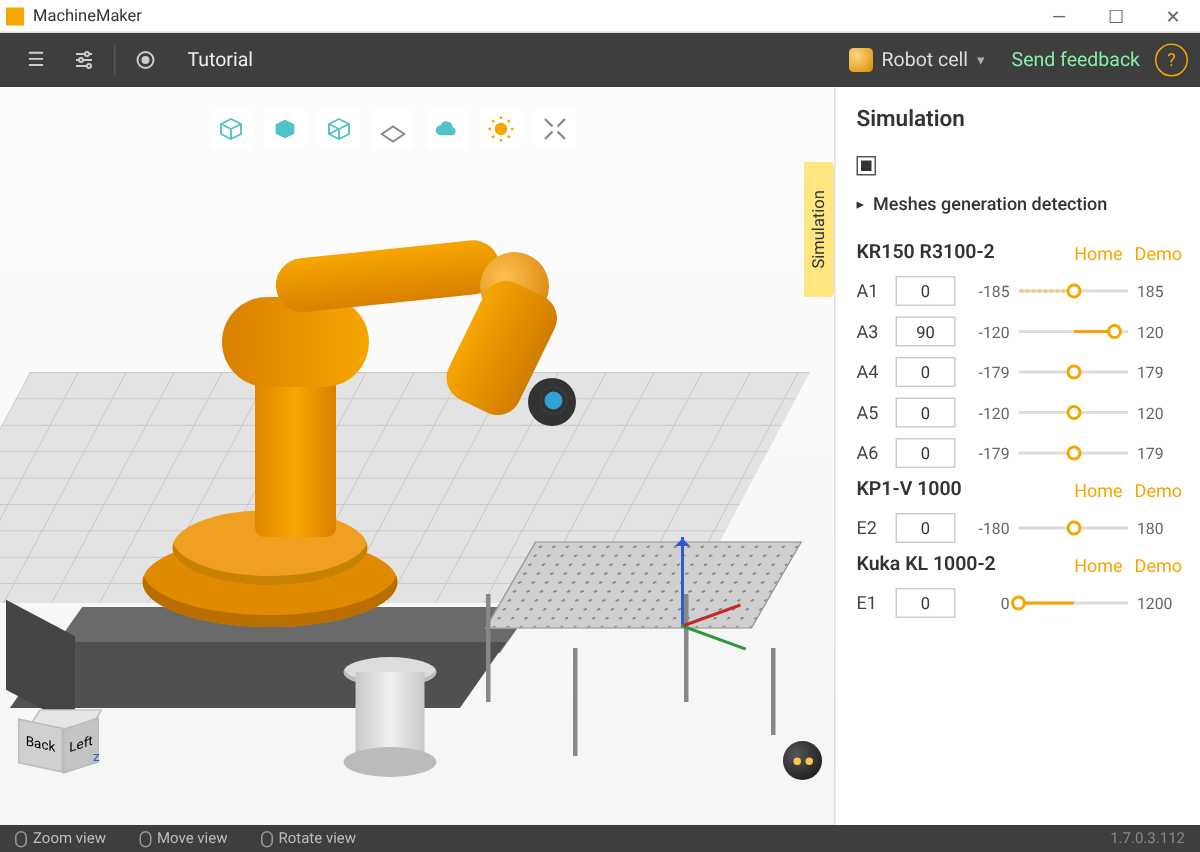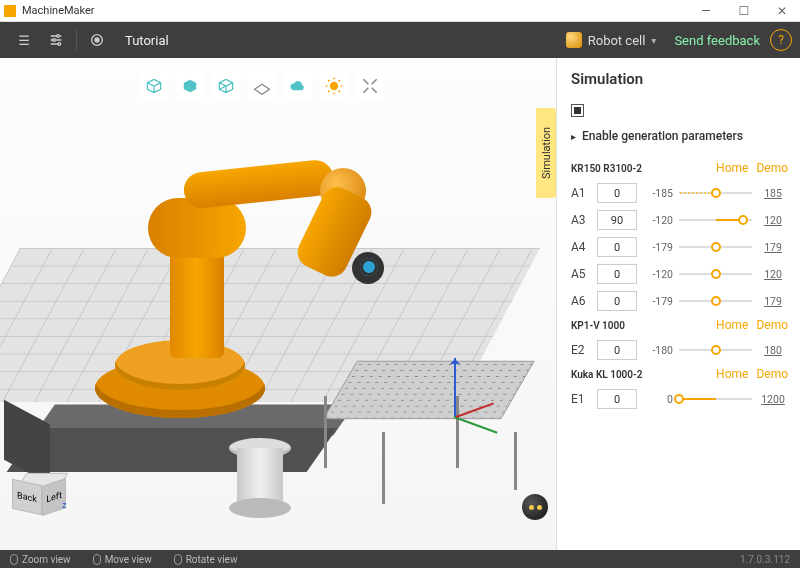--- a/index.html
+++ b/index.html
@@ -85,28 +85,28 @@
 
 .panel { width: 244px; background:#fff; border-left:1px solid #e0e0e0; padding: 12px 12px 10px 14px; overflow-y:auto; font-size:12px; color:#333; }
 .panel h2 { font-size:15px; font-weight:600; margin-bottom: 16px; }
 .chk-row { display:flex; align-items:center; gap:8px; margin-bottom:12px; cursor:pointer; }
 .chk { width:13px; height:13px; border:1.5px solid #555; display:flex; align-items:center; justify-content:center; }
 .chk .fill { width:7px; height:7px; background:#333; }
 .collapse-row { display:flex; align-items:center; gap:6px; font-weight:500; margin-bottom:18px; cursor:pointer; }
 .collapse-row .caret { font-size:10px; }
 
 .group-head { display:flex; align-items:center; margin: 6px 0 8px; }
-.group-head .gname { font-size:10px; font-weight:600; flex:1; }
+.group-head .gname { font-size:13px; font-weight:600; flex:1; }
 .home-demo { color:#f7a600; font-size:12px; cursor:pointer; margin-left:8px; }
 
 .axis-row { display:flex; align-items:center; gap:6px; margin-bottom:7px; }
 .axis-row .albl { width:20px; color:#444; }
 .axis-row input { width:40px; height:20px; border:1px solid #ccc; text-align:center; font-size:11px; color:#333; }
 .axis-row .lim { width:30px; font-size:10.5px; color:#666; text-align:right; }
-.axis-row .lim.r { text-align:center;text-decoration:underline; }
+.axis-row .lim.r { text-align:left; }
 .slider { flex:1; height:14px; position:relative; }
 .slider .track { position:absolute; left:0; right:0; top:6px; height:2px; background:#ddd; }
 .slider .track .fill { position:absolute; top:0; height:2px; background:#f7a600; }
 .slider .dotline { position:absolute; left:0; top:5px; height:4px; background-image: radial-gradient(#f7c55a 1px, transparent 1.3px); background-size:4px 4px; }
 .slider .thumb { position:absolute; top:2px; width:10px; height:10px; background:#fff; border:2px solid #f7a600; border-radius:50%; transform:translateX(-50%); cursor:pointer; }
 
 .close-btn { margin: 14px 0 0 auto; width:76px; height:30px; background:#f7c94a; border:none; border-radius:3px; font-size:13px; cursor:pointer; display:block; }
 
 .statusbar { height:18px; background:#3e3e3e; display:flex; align-items:center; padding:0 10px; color:#bbb; font-size:10px; gap:22px; }
 .statusbar .right { margin-left:auto; color:#888; }
@@ -254,21 +254,21 @@
     <h2>Simulation</h2>
 
     <div class="chk-row">
       <span class="chk">
           <span class="fill"></span>
         </span>
     </div>
 
     <div class="collapse-row">
       <span class="caret">▸</span>
-      <span>Enable generation parameters</span>
+      <span>Meshes generation detection</span>
     </div>
 
     <div id="groups">
         <div class="group-head">
           <span class="gname">KR150 R3100-2</span>
           <span class="home-demo">Home</span>
           <span class="home-demo">Demo</span>
         </div>
         <div class="axis-row">
           <span class="albl">A1</span>

